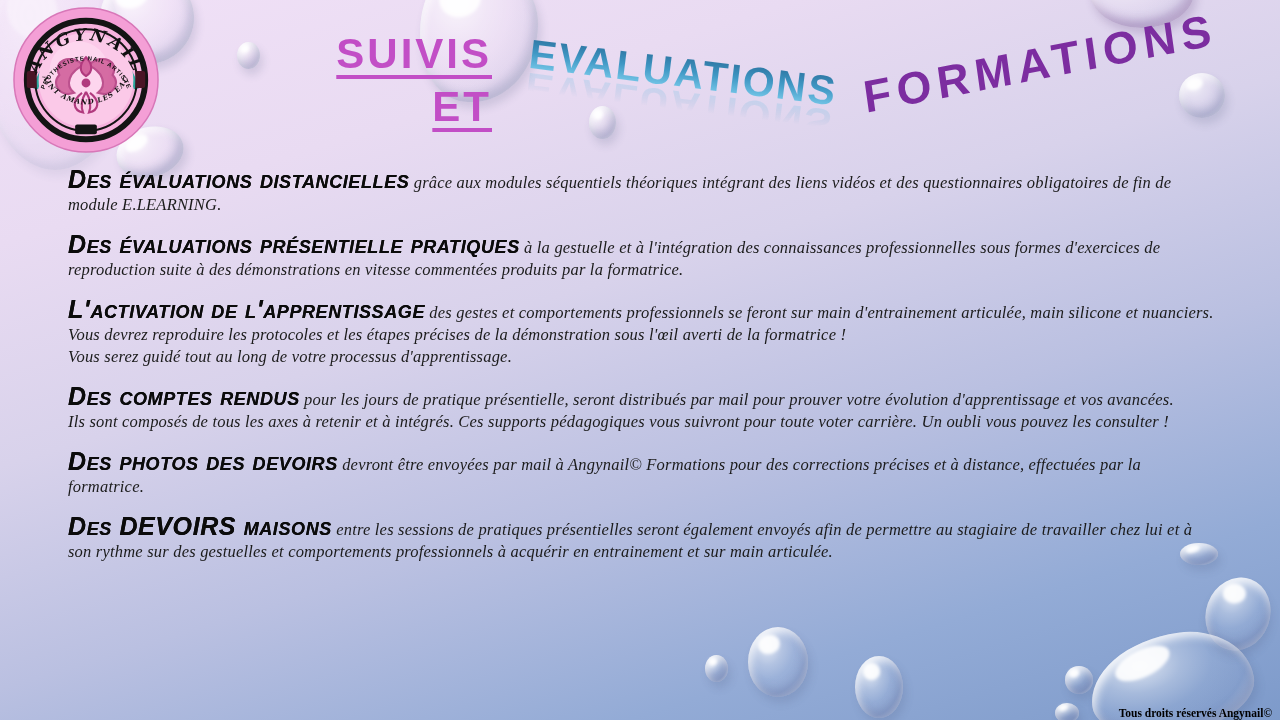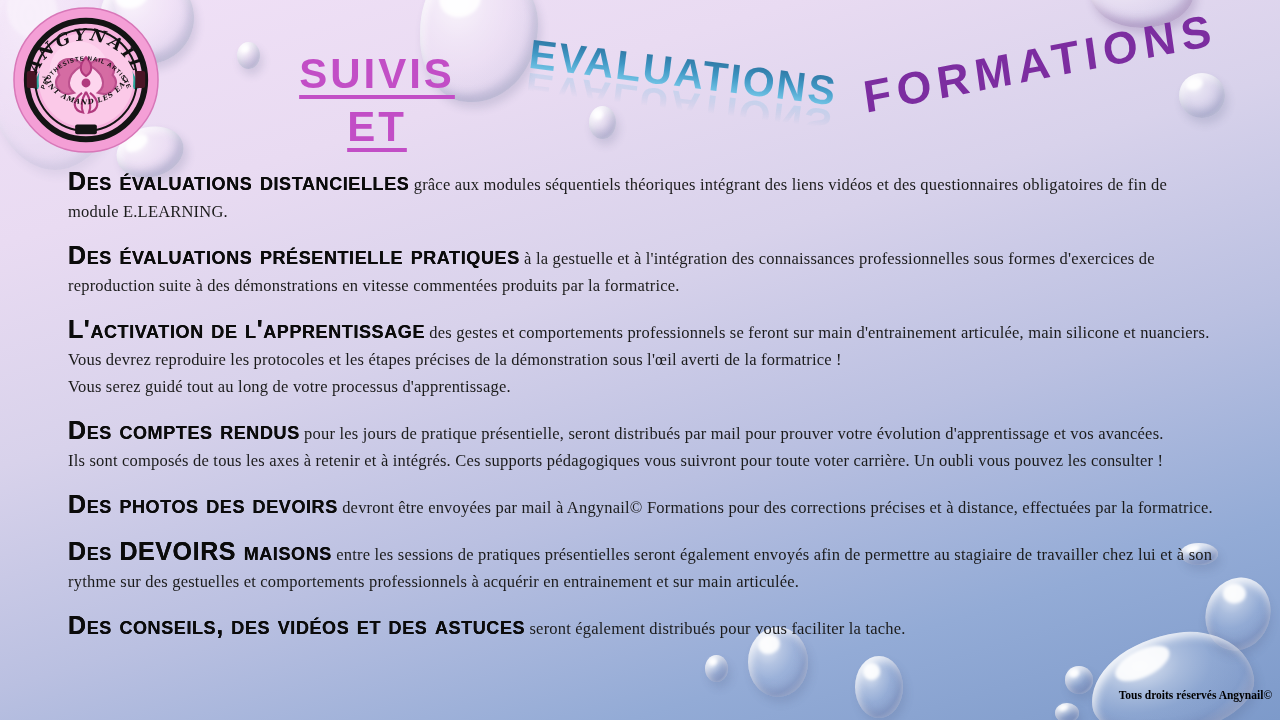--- a/index.html
+++ b/index.html
@@ -23,22 +23,22 @@
   .drop::before{content:"";position:absolute;left:16%;top:12%;width:36%;height:27%;
     border-radius:50%;background:rgba(255,255,255,.9);filter:blur(1.5px);transform:rotate(-18deg);}
   .drop.purple{box-shadow:inset -4px -7px 10px rgba(110,70,140,.38),
                inset 3px 5px 8px rgba(255,255,255,.85),3px 6px 9px rgba(90,60,120,.2);}
 
   
   .logo{position:absolute;left:12px;top:6px;width:148px;height:148px;}
 
   
   .main-title{
-    position:absolute;left:262px;top:28px;width:230px;text-align:center;
-    color:#c24ec6;font-weight:800;font-size:42px;letter-spacing:3px;line-height:1.25;margin-top:20px;
+    position:absolute;left:262px;top:28px;width:230px;text-align:right;
+    color:#c24ec6;font-weight:800;font-size:42px;letter-spacing:3px;line-height:1.25;
   }
   .main-title .tline{display:inline-block;text-decoration:underline;
     text-decoration-thickness:4px;text-underline-offset:7px;}
 
   .eval-wrap{position:absolute;left:532px;top:34px;transform:rotate(7deg);transform-origin:left top;
     text-align:center;line-height:1;}
   .eval-text{
     display:block;font-weight:800;font-size:41px;letter-spacing:2px;
     background:linear-gradient(180deg,#2a6f9b 0%,#3f97c4 45%,#84d4f2 100%);
     -webkit-background-clip:text;background-clip:text;color:transparent;
@@ -49,31 +49,31 @@
             mask-image:linear-gradient(to bottom,transparent 38%,rgba(0,0,0,.75) 100%);
   }
 
   .formations{
     position:absolute;left:864px;top:72px;transform:rotate(-11deg) skewX(-3deg);
     transform-origin:left center;color:#7c2da0;font-size:45px;font-weight:600;letter-spacing:6px;
   }
 
   
   .content{position:absolute;left:68px;top:168px;width:1148px;color:#1b1b1b;}
-  .para{margin:0 0 17px 0;font-family:"Liberation Serif",serif;font-size:16.5px;line-height:27px;}
+  .para{margin:0 0 17px 0;font-family:"Liberation Serif",serif;font-size:16.5px;line-height:22px;font-style:italic;}
   .p-heading{
     font-family:"Liberation Sans",sans-serif;font-weight:900;font-size:25px;
     font-variant:small-caps;letter-spacing:.6px;color:#0b0b0b;text-shadow:0 0 .6px #000;
   }
   .p-body{letter-spacing:.2px;}
   .p-body2{display:block;letter-spacing:.2px;}
 
   
   .footer{
-    position:absolute;right:8px;bottom:19px;font-family:"Liberation Serif",serif;
+    position:absolute;right:8px;bottom:1px;font-family:"Liberation Serif",serif;
     font-weight:700;font-size:11.5px;color:#000;margin-top:8px;
   }
 </style>
 </head>
 <body>
 
 <div class="slide">
 
   <div class="drop" style="left:-15px;top:-45px;width:140px;height:215px;opacity:.5;"></div>
   <div class="drop" style="left:100px;top:-28px;width:94px;height:92px;"></div>
@@ -146,17 +146,16 @@
     <p class="para"><span class="p-heading">Des évaluations présentielle pratiques</span><span class="p-body"> à la gestuelle et à l'intégration des connaissances professionnelles sous formes d'exercices de reproduction suite à des démonstrations en vitesse commentées produits par la formatrice.</span></p>
 
     <p class="para"><span class="p-heading">L'activation de l'apprentissage</span><span class="p-body"> des gestes et comportements professionnels se feront sur main d'entrainement articulée, main silicone et nuanciers. Vous devrez reproduire les protocoles et les étapes précises de la démonstration sous l'œil averti de la formatrice !</span><span class="p-body2">Vous serez guidé tout au long de votre processus d'apprentissage.</span></p>
 
     <p class="para"><span class="p-heading">Des comptes rendus</span><span class="p-body"> pour les jours de pratique présentielle, seront distribués par mail pour prouver votre évolution d'apprentissage et vos avancées.</span><span class="p-body2">Ils sont composés de tous les axes à retenir et à intégrés. Ces supports pédagogiques vous suivront pour toute voter carrière. Un oubli vous pouvez les consulter !</span></p>
 
     <p class="para"><span class="p-heading">Des photos des devoirs</span><span class="p-body"> devront être envoyées par mail à Angynail© Formations pour des corrections précises et à distance, effectuées par la formatrice.</span></p>
 
     <p class="para"><span class="p-heading">Des DEVOIRS maisons</span><span class="p-body"> entre les sessions de pratiques présentielles seront également envoyés afin de permettre au stagiaire de travailler chez lui et à son rythme sur des gestuelles et comportements professionnels à acquérir en entrainement et sur main articulée.</span></p>
 
-    <p class="para"><span class="p-heading">Des conseils, des vidéos et des astuces</span><span class="p-body"> seront également distribués pour vous faciliter la tache.</span></p>
   </div>
 
   <div class="footer">Tous droits réservés Angynail©</div>
 </div>
 
 </body></html>

